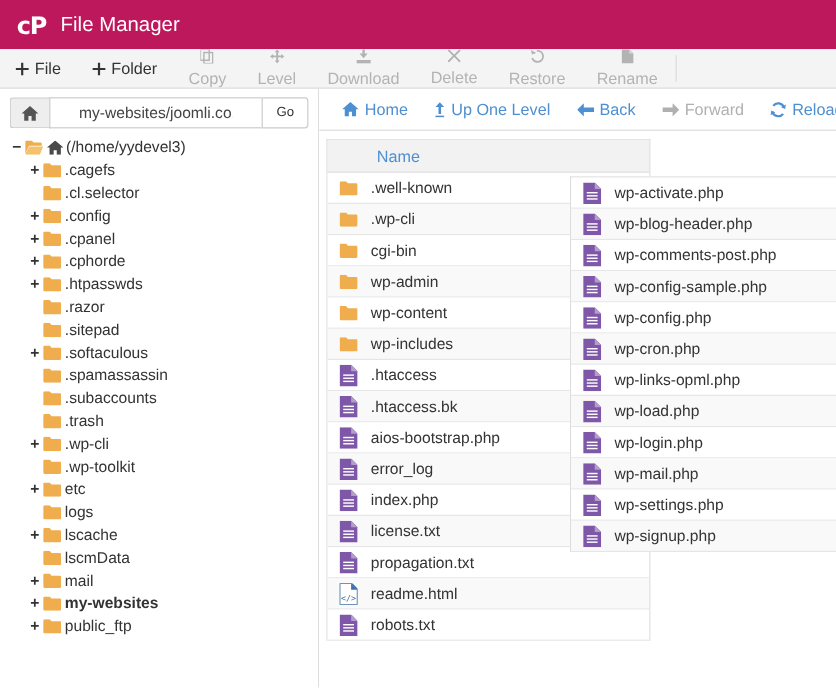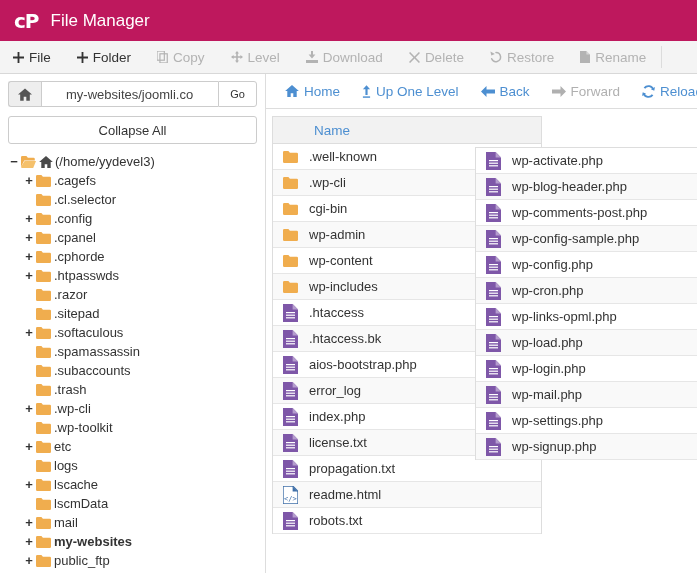--- a/index.html
+++ b/index.html
@@ -49,21 +49,21 @@
     display: inline-flex;
     align-items: center;
     gap: 5px;
     padding: 0 13px;
     height: 33px;
     font-size: 13.5px;
     color: #333333;
     cursor: pointer;
     user-select: none;
   }
-  .tb-btn.disabled { color: #b3b3b3; cursor: default; }
+  .tb-btn.disabled { color: #b3b3b3; cursor: default; flex-direction: column; }
   .tb-btn .ic { font-size: 13px; line-height: 1; display:inline-block; }
   .tb-sep {
     width: 1px; height: 22px; background: #dcdcdc; margin: 0 2px;
   }
 
   
   #main {
     display: flex;
     height: 499px;
     align-items: stretch;
@@ -327,21 +327,20 @@
   <div id="left-pane">
     <div id="path-row">
       <div id="home-btn">
         <svg width="14" height="13" viewBox="0 0 16 14">
           <path d="M8 0 L16 7 L13.5 7 L13.5 14 L9.5 14 L9.5 9.5 L6.5 9.5 L6.5 14 L2.5 14 L2.5 7 L0 7 Z" fill="#555"></path>
         </svg>
       </div>
       <input id="path-input" type="text" value="my-websites/joomli.co.il" style="">
       <div id="go-btn">Go</div>
     </div>
-    <div id="collapse-all">Collapse All</div>
     <div id="tree">
         <div class="tnode" style="padding-left: 8px;">
           <span class="expander">−</span>
           <span class="folder-ic">
             <svg width="15" height="12" viewBox="0 0 15 12">
               <path d="M0 1.2 A1.2 1.2 0 0 1 1.2 0 H5.4 L6.9 1.8 H12.6 A1.2 1.2 0 0 1 13.8 3 V4.4 H3.2 L0 11 Z" fill="#f0ad4e"></path>
               <path d="M3.6 5 H15 L12.2 12 H1.2 A1.2 1.2 0 0 1 0 10.8 Z" fill="#f5c16c"></path>
             </svg>
           </span>
           <span class="home-ic">

